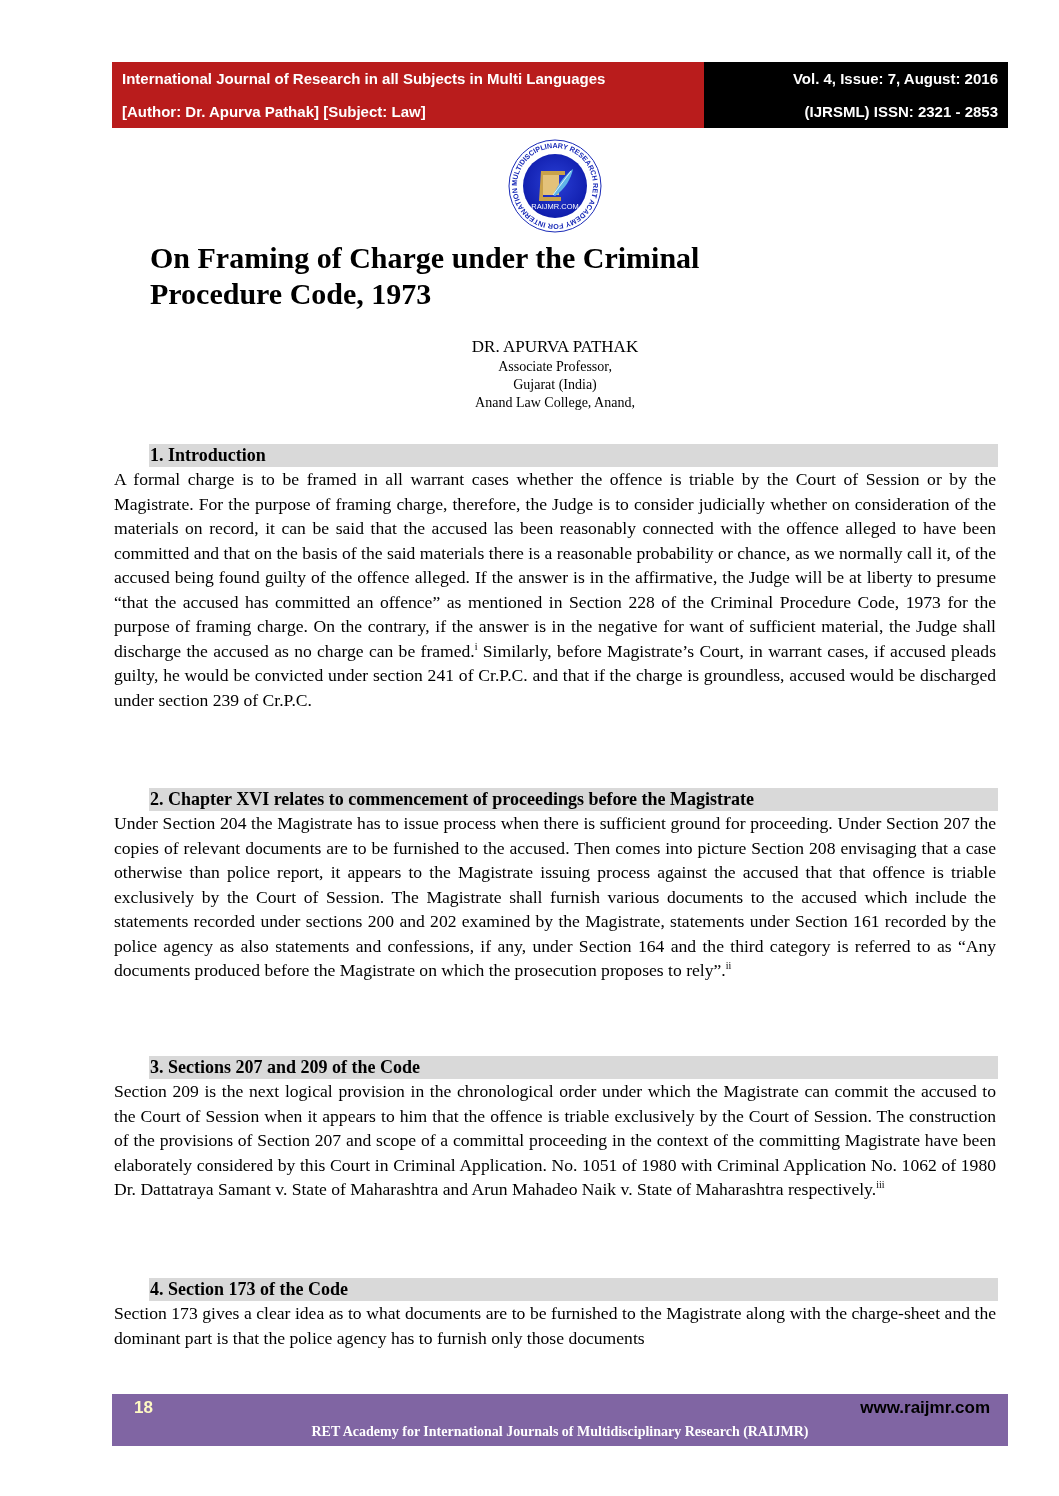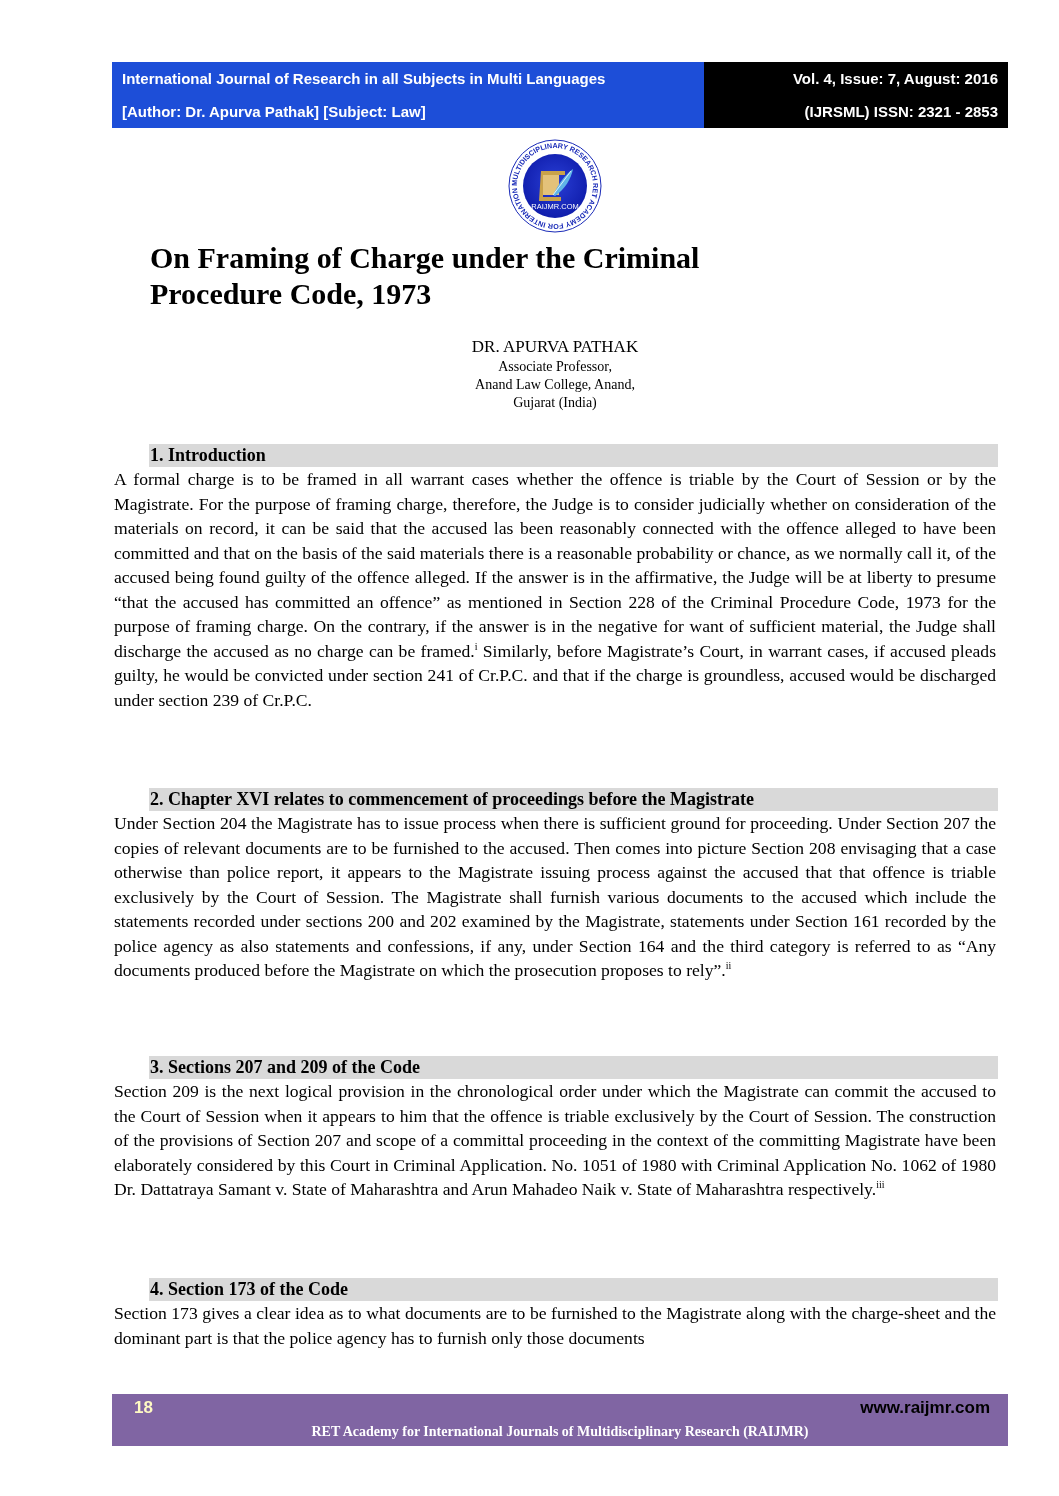--- a/index.html
+++ b/index.html
@@ -1,19 +1,19 @@
 <!DOCTYPE html>
 <html><head>
   <meta charset="utf-8">
   <style>
     html, body { margin: 0; padding: 0; background: #ffffff; }
     body { width: 1059px; height: 1496px; position: relative; overflow: hidden; font-family: "Liberation Serif", serif; color: #000; }
 
     .hdr { position: absolute; left: 112px; top: 62px; width: 896px; height: 66px; display: flex; }
-    .hdr-left { background: #1d4ed8; width: 592px; height: 100%; color: #fff; font-family: "Liberation Sans", sans-serif; font-weight: bold; font-size: 15px; box-sizing: border-box; padding-left: 10px; }
+    .hdr-left { background: #b91c1c; width: 592px; height: 100%; color: #fff; font-family: "Liberation Sans", sans-serif; font-weight: bold; font-size: 15px; box-sizing: border-box; padding-left: 10px; }
     .hdr-right { background: #000; flex: 1; height: 100%; color: #fff; font-family: "Liberation Sans", sans-serif; font-weight: bold; font-size: 15px; text-align: right; box-sizing: border-box; padding-right: 10px; }
     .hdr-line1 { position: absolute; top: 8px; }
     .hdr-line2 { position: absolute; top: 41px; }
     .hdr-left .hdr-line1, .hdr-left .hdr-line2 { left: 10px; }
     .hdr-right .hdr-line1, .hdr-right .hdr-line2 { right: 10px; }
     .hdr-right { position: relative; }
     .hdr-left { position: relative; }
 
     .logo { position: absolute; left: 505px; top: 139px; width: 100px; height: 95px; }
 
@@ -73,22 +73,22 @@
 </div>
 
 <div class="title">
   <div>On Framing of Charge under the Criminal</div>
   <div>Procedure Code, 1973</div>
 </div>
 
 <div class="author-block">
   <div class="author-name">DR. APURVA PATHAK</div>
   <div class="author-line">Associate Professor,</div>
+  <div class="author-line">Gujarat (India)</div>
   <div class="author-line">Anand Law College, Anand,</div>
-  <div class="author-line">Gujarat (India)</div>
 </div>
 
 <div class="section" style="top:444px;">
   <div class="sec-head">1. Introduction</div>
   <div class="sec-body"><span>A formal charge is to be framed in all warrant cases whether the offence is triable by the Court of Session or by the Magistrate. For the purpose of framing charge, therefore, the Judge is to consider judicially whether on consideration of the materials on record, it can be said that the accused las been reasonably connected with the offence alleged to have been committed and that on the basis of the said materials there is a reasonable probability or chance, as we normally call it, of the accused being found guilty of the offence alleged. If the answer is in the affirmative, the Judge will be at liberty to presume “that the accused has committed an offence” as mentioned in Section 228 of the Criminal Procedure Code, 1973 for the purpose of framing charge. On the contrary, if the answer is in the negative for want of sufficient material, the Judge shall discharge the accused as no charge can be framed.</span><sup>i</sup><span> Similarly, before Magistrate’s Court, in warrant cases, if accused pleads guilty, he would be convicted under section 241 of Cr.P.C. and that if the charge is groundless, accused would be discharged under section 239 of Cr.P.C.</span></div>
 </div>
 
 <div class="section" style="top:788px;">
   <div class="sec-head">2. Chapter XVI relates to commencement of proceedings before the Magistrate</div>
   <div class="sec-body"><span>Under Section 204 the Magistrate has to issue process when there is sufficient ground for proceeding. Under Section 207 the copies of relevant documents are to be furnished to the accused. Then comes into picture Section 208 envisaging that a case otherwise than police report, it appears to the Magistrate issuing process against the accused that that offence is triable exclusively by the Court of Session. The Magistrate shall furnish various documents to the accused which include the statements recorded under sections 200 and 202 examined by the Magistrate, statements under Section 161 recorded by the police agency as also statements and confessions, if any, under Section 164 and the third category is referred to as “Any documents produced before the Magistrate on which the prosecution proposes to rely”.</span><sup>ii</sup></div>

